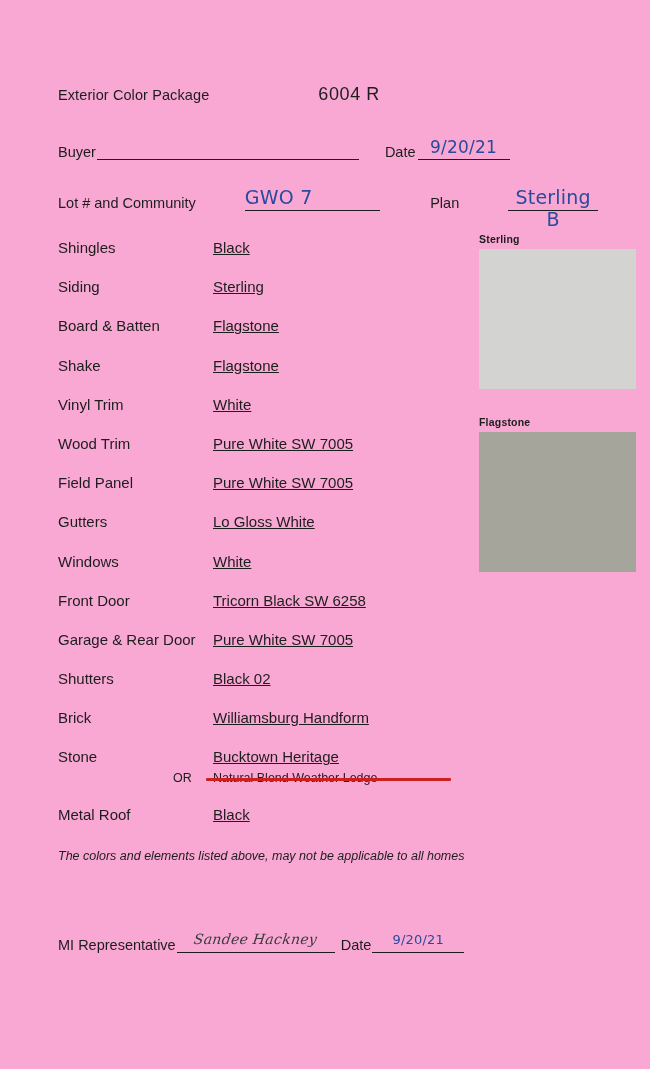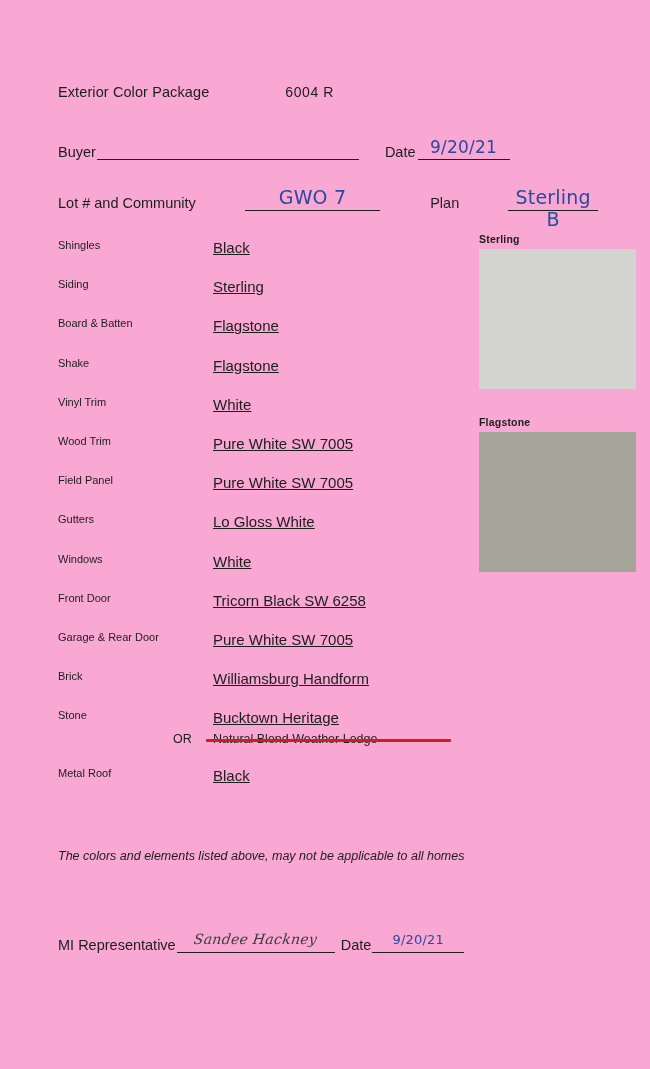--- a/index.html
+++ b/index.html
@@ -31,22 +31,22 @@
     width: 530px;
     display: flex;
     align-items: baseline;
   }
   .doc-title {
     font-size: 14.5px;
     color: #1d1d1d;
     letter-spacing: 0.1px;
   }
   .doc-code {
-    margin-left: 76px;
-    font-size: 14px;
+    margin-left: 109px;
+    font-size: 18px;
     color: #1d1d1d;
     letter-spacing: 0.6px;
   }
 
   
   .buyer-row {
     position: absolute;
     left: 58px;
     top: 138px;
     width: 530px;
@@ -88,21 +88,21 @@
     width: 540px;
     display: flex;
     align-items: flex-end;
     gap: 48px;
   }
   .lot-field {
     width: 196px;
     margin-left: 1px;
     border-bottom: 1px solid #1d1d1d;
     height: 24px;
-    text-align: center;
+    text-align: left;
   }
   .plan-lbl { margin-left: 2px; }
   .plan-field {
     width: 130px;
     margin-left: 1px;
     border-bottom: 1px solid #1d1d1d;
     height: 24px;
     text-align: center;
   }
   .hand-lg { font-size: 19px; line-height: 22px; }
@@ -115,21 +115,21 @@
     width: 400px;
   }
   .spec-row {
     position: relative;
     height: 39.2px;
   }
   .spec-label {
     position: absolute;
     left: 0;
     top: 3px;
-    font-size: 11px;
+    font-size: 15px;
     color: #1d1d1d;
   }
   .spec-value {
     position: absolute;
     left: 155px;
     top: 3px;
     font-size: 15px;
     color: #1d1d1d;
     text-decoration: underline;
   }
@@ -294,20 +294,24 @@
     <div class="spec-row">
       <span class="spec-label">Front Door</span>
       <span class="spec-value">Tricorn Black SW 6258</span>
     </div>
 
     <div class="spec-row">
       <span class="spec-label">Garage &amp; Rear Door</span>
       <span class="spec-value">Pure White SW 7005</span>
     </div>
 
+    <div class="spec-row">
+      <span class="spec-label">Shutters</span>
+      <span class="spec-value">Black 02</span>
+    </div>
 
     <div class="spec-row">
       <span class="spec-label">Brick</span>
       <span class="spec-value">Williamsburg Handform</span>
     </div>
 
     <div class="spec-row" style="height:58px">
       <span class="spec-label">Stone</span>
       <span class="spec-value">Bucktown Heritage</span>
       <span class="or-label">OR</span>

